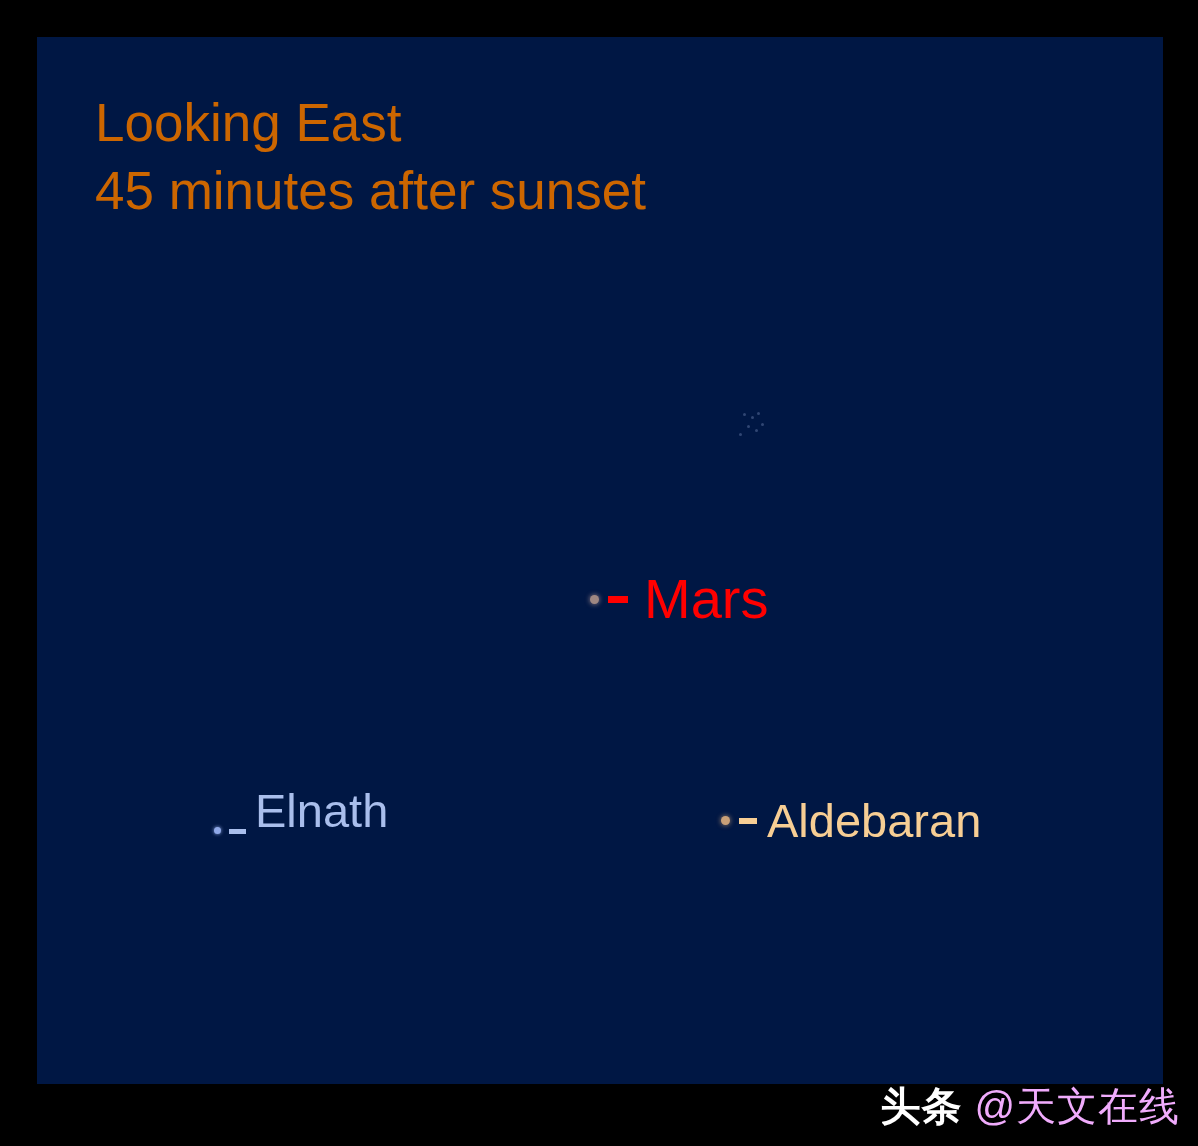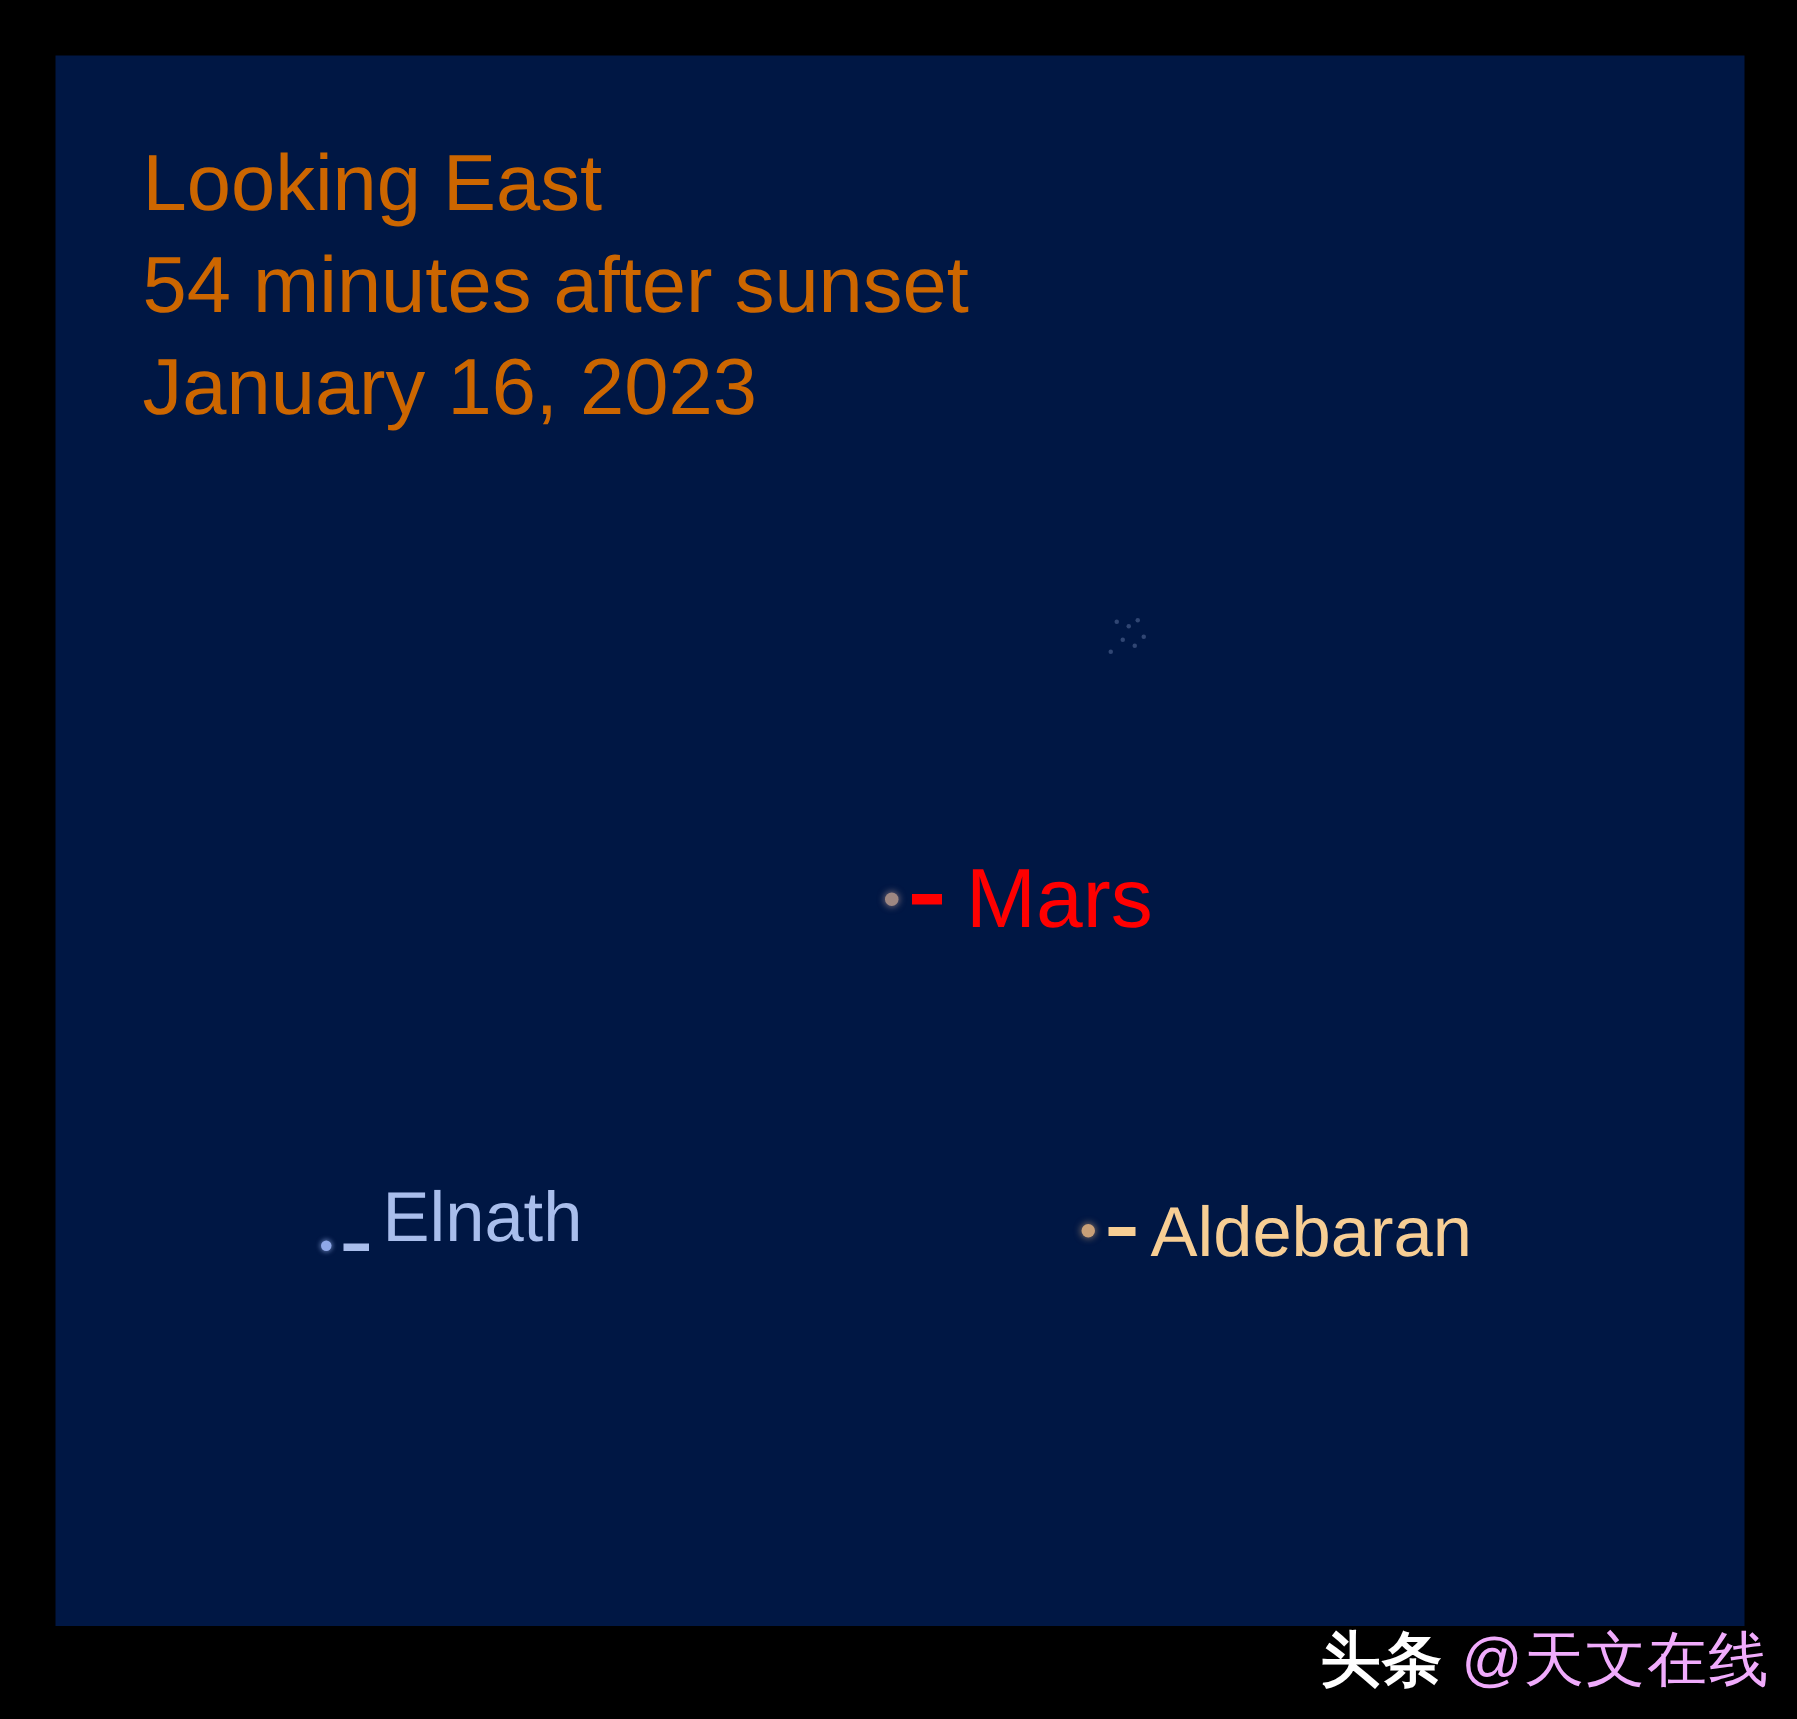--- a/index.html
+++ b/index.html
@@ -167,22 +167,21 @@
 </style>
 </head>
 <body>
 
 <div id="sky-canvas">
 
   <div id="sky-panel">
 
     <div id="caption-block">
       <span class="caption-line">Looking East</span>
-      <span class="caption-line">54 minutes after sunset</span>
-      <span class="caption-line">January 16, 2023</span>
+      <span class="caption-line">45 minutes after sunset</span>
     </div>
 
     <div id="star-cluster">
       <span class="faint-star s1"></span>
       <span class="faint-star s2"></span>
       <span class="faint-star s3"></span>
       <span class="faint-star s4"></span>
       <span class="faint-star s5"></span>
       <span class="faint-star s6"></span>
       <span class="faint-star s7"></span>

